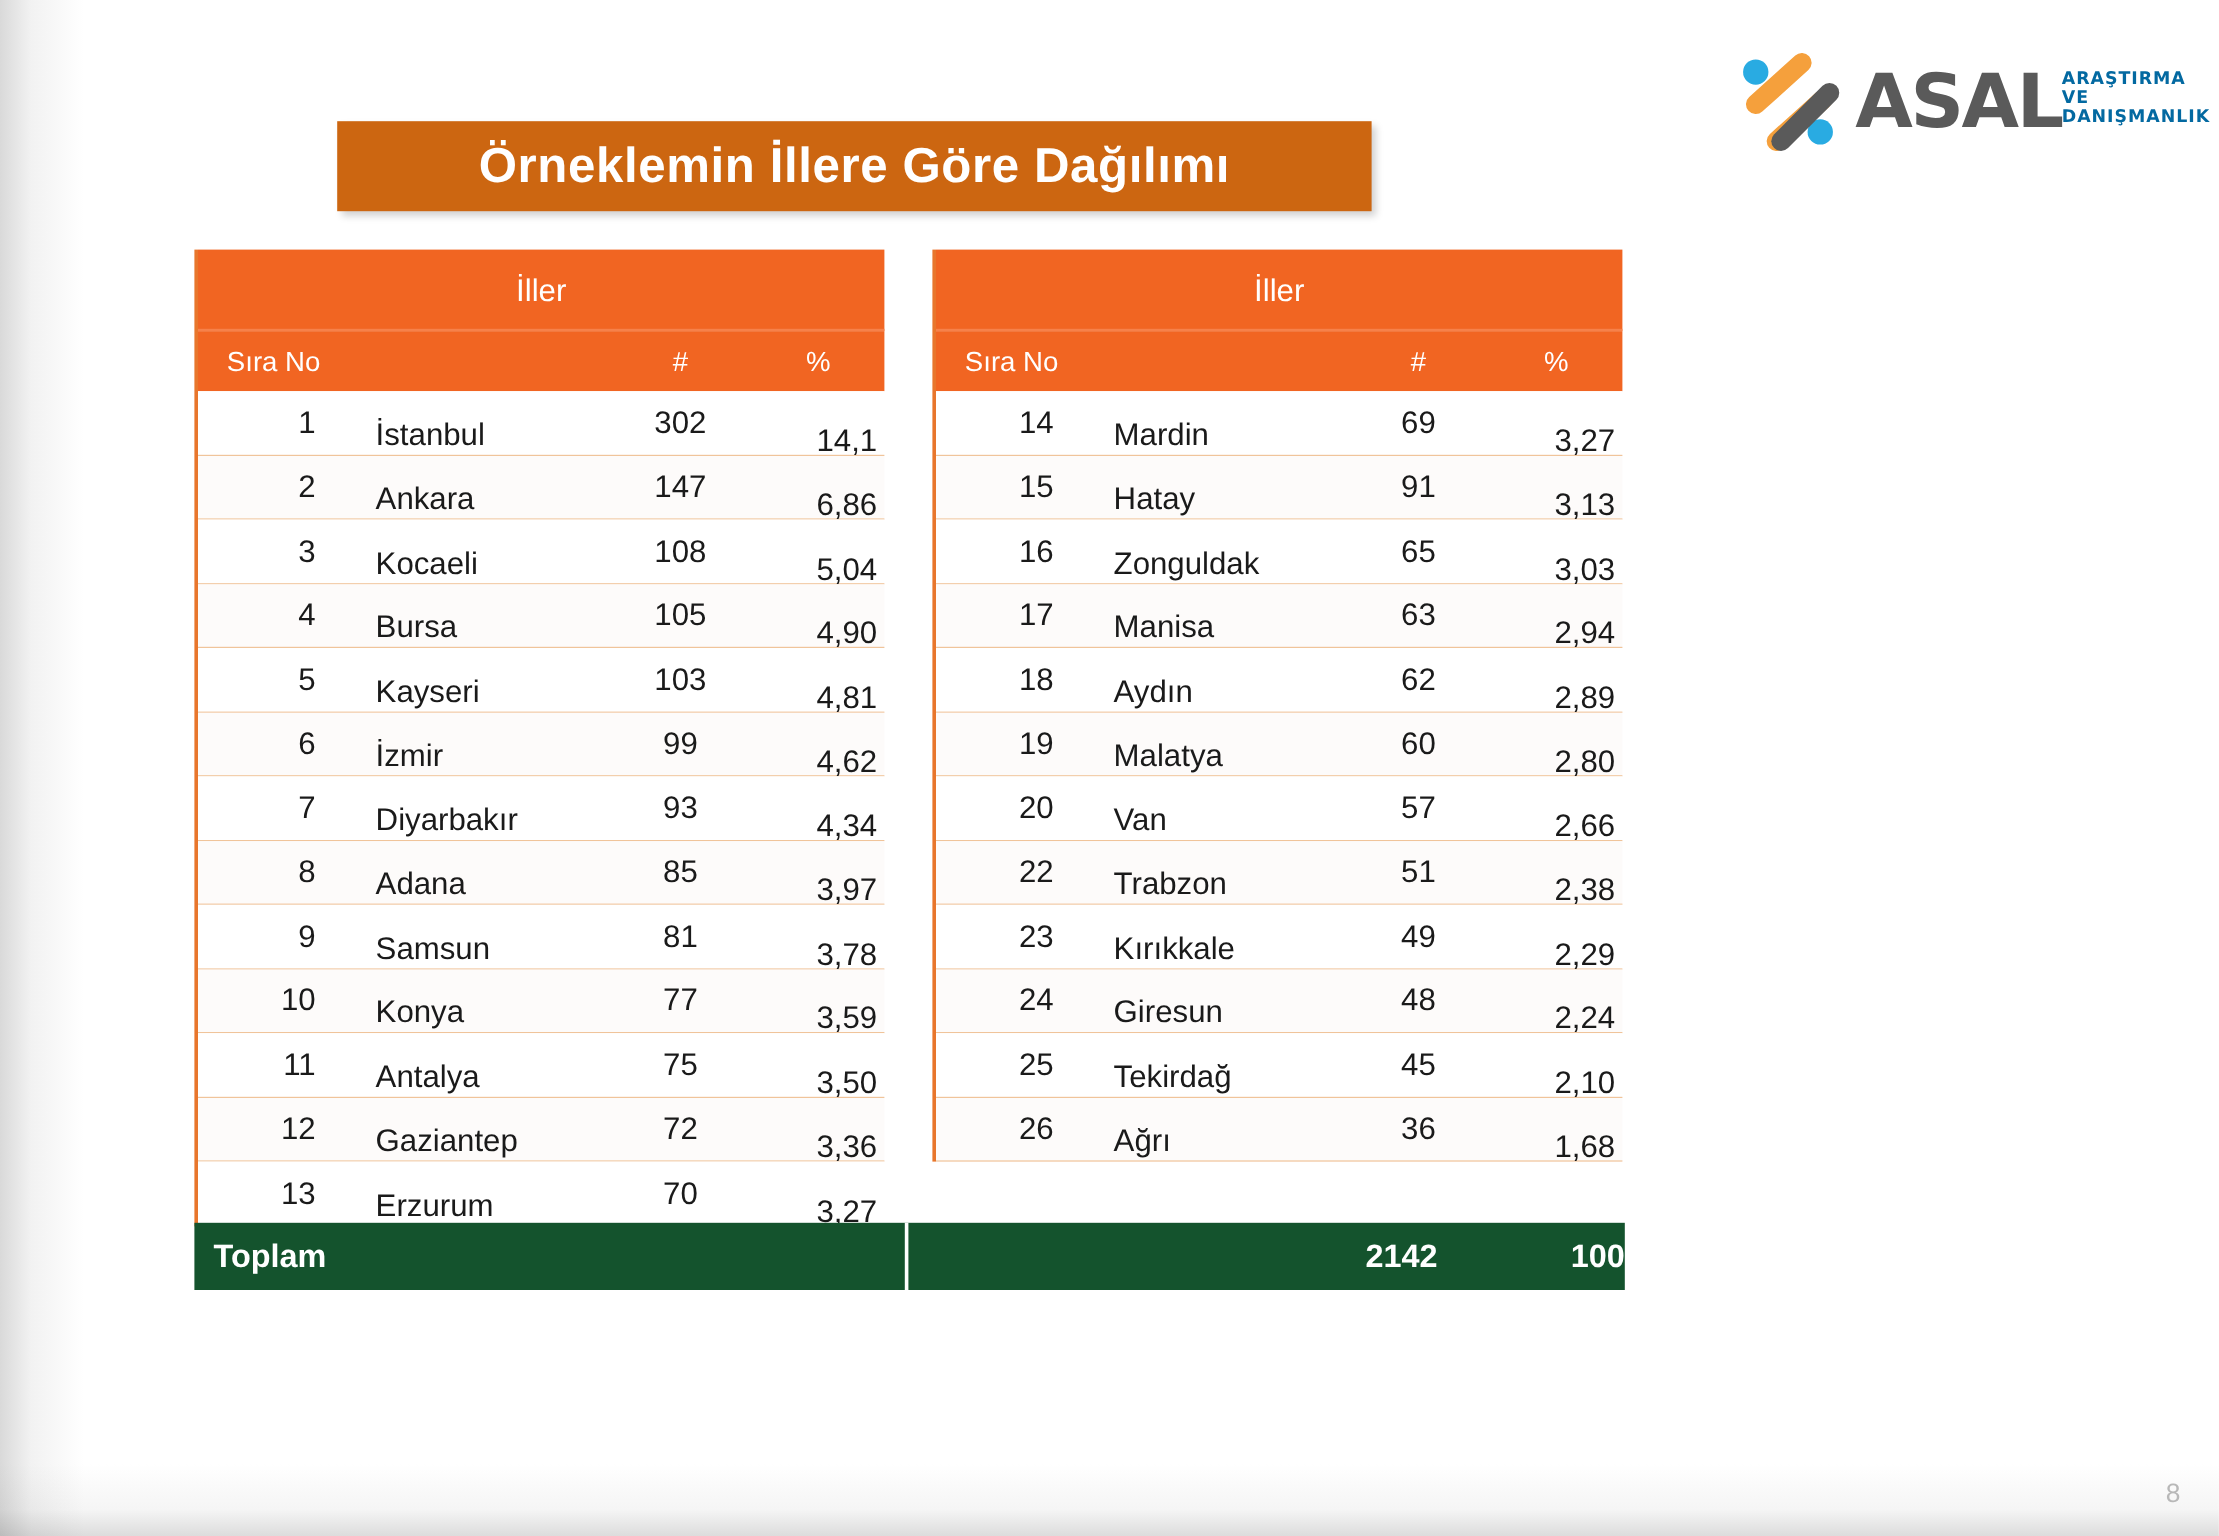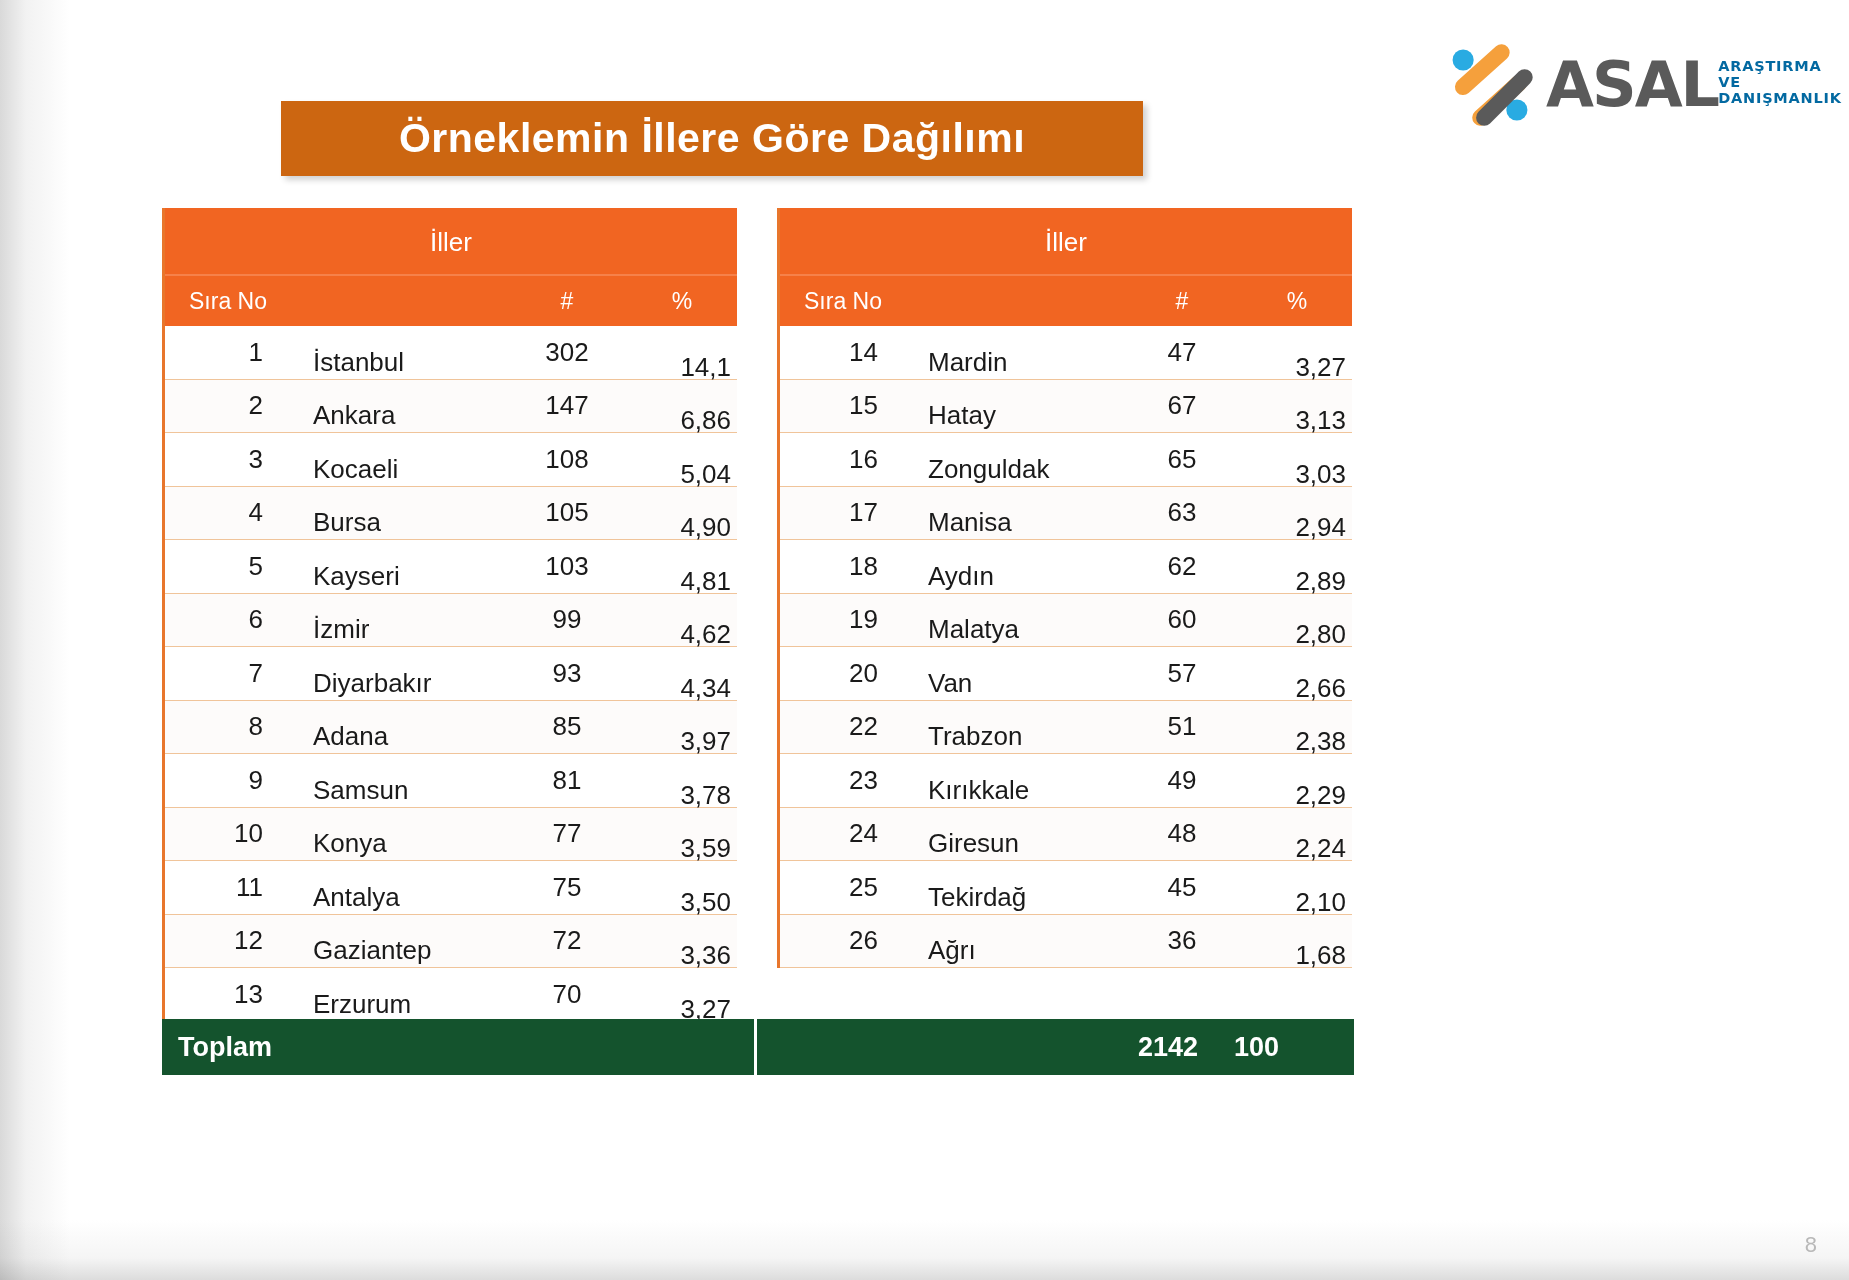--- a/index.html
+++ b/index.html
@@ -152,21 +152,21 @@
     position: absolute;
     left: 592px;
     top: 0;
     width: 3px;
     height: 100%;
     background: #ffffff;
   }
   .toplam-label { padding-left: 16px; }
   .toplam-spacer { flex: 1; }
   .toplam-num { width: 132px; text-align: center; }
-  .toplam-pct { width: 120px; text-align: left; }
+  .toplam-pct { width: 120px; text-align: right; }
 
   
   .page-no {
     position: absolute;
     right: 32px;
     bottom: 22px;
     color: #b8b8b8;
     font-size: 22px;
   }
 </style>
@@ -295,27 +295,27 @@
     <div class="tbl-cols">
       <span class="c-no">Sıra No</span>
       <span class="c-city"></span>
       <span class="c-num">#</span>
       <span class="c-pct">%</span>
     </div>
     <div id="body-right">
         <div class="row">
           <span class="c-no">14</span>
           <span class="c-city">Mardin</span>
-          <span class="c-num">47</span>
+          <span class="c-num">69</span>
           <span class="c-pct">3,27</span>
         </div>
         <div class="row">
           <span class="c-no">15</span>
           <span class="c-city">Hatay</span>
-          <span class="c-num">67</span>
+          <span class="c-num">91</span>
           <span class="c-pct">3,13</span>
         </div>
         <div class="row">
           <span class="c-no">16</span>
           <span class="c-city">Zonguldak</span>
           <span class="c-num">65</span>
           <span class="c-pct">3,03</span>
         </div>
         <div class="row">
           <span class="c-no">17</span>

